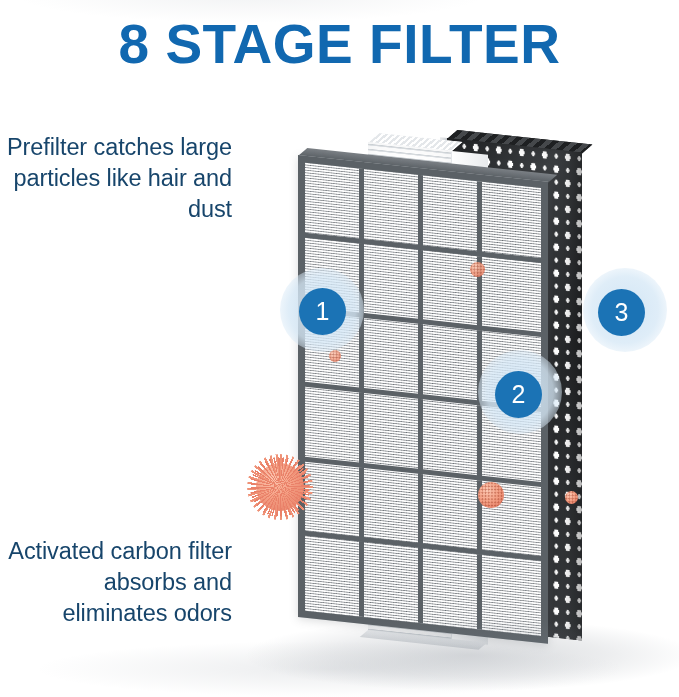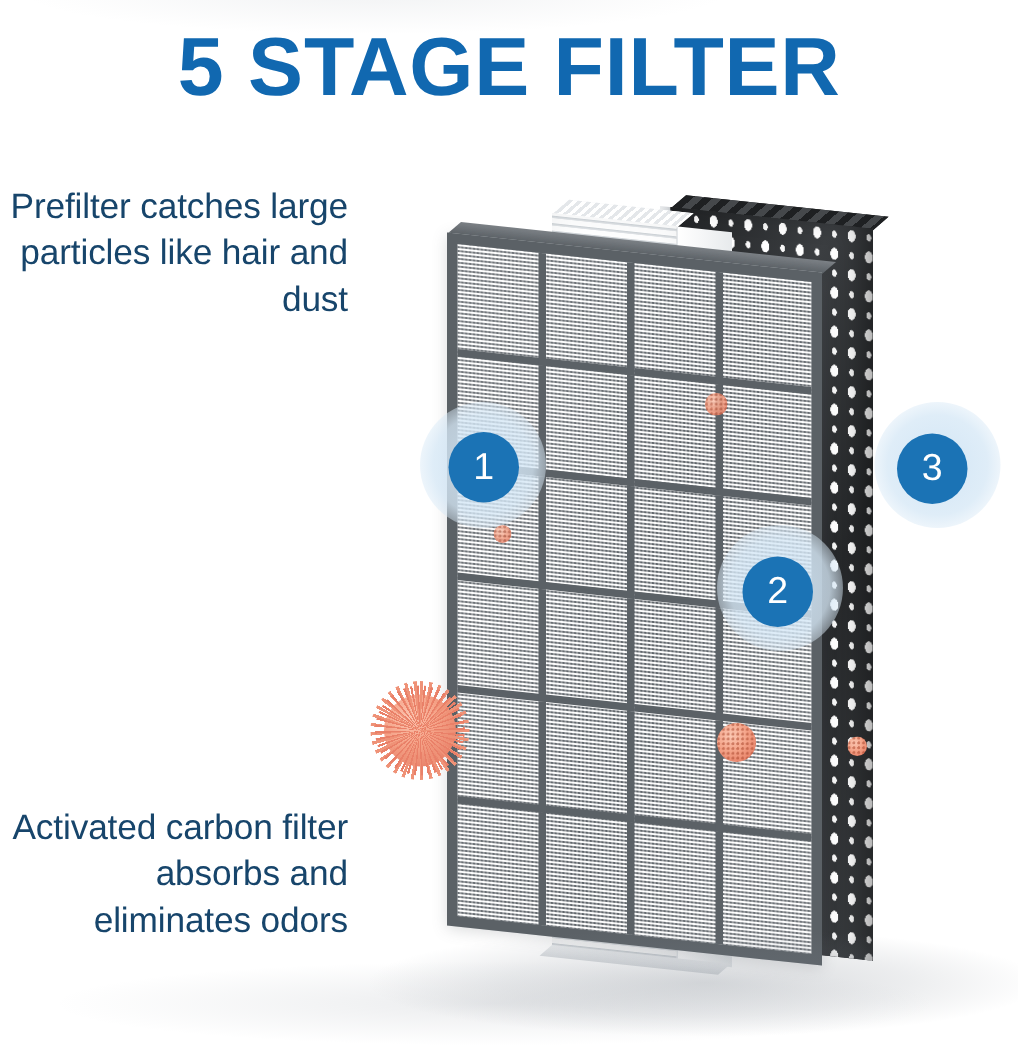--- a/index.html
+++ b/index.html
@@ -60,21 +60,21 @@
     position: absolute;
     left: 0;
     width: 232px;
     text-align: right;
     color: #17456b;
     font-size: 23.5px;
     line-height: 31px;
     font-weight: 400;
     letter-spacing: -0.1px;
   }
-  #para-1 { top: 122px; }
+  #para-1 { top: 132px; }
   #para-2 { top: 282px; }
   #para-3 { top: 536px; }
 
   
   .stack {
     position: absolute;
     left: 0; top: 0;
     width: 679px; height: 697px;
     pointer-events: none;
   }
@@ -282,21 +282,21 @@
   #badge-3 { left: 598px; top: 289px; }
   #halo-3  { left: 583px; top: 268px; }
 </style>
 </head>
 <body>
 
 <div id="page">
 
   <div class="top-shadow"></div>
 
-  <div class="title">5 STAGE FILTER</div>
+  <div class="title">8 STAGE FILTER</div>
 
   <div id="para-1" class="copy">Prefilter catches large particles like hair and dust</div>
 
 
   <div id="para-3" class="copy">Activated carbon filter absorbs and eliminates odors</div>
 
   <div class="stack">
 
     <div class="carbon-wrap">
       <div class="carbon-edge-left"></div>

